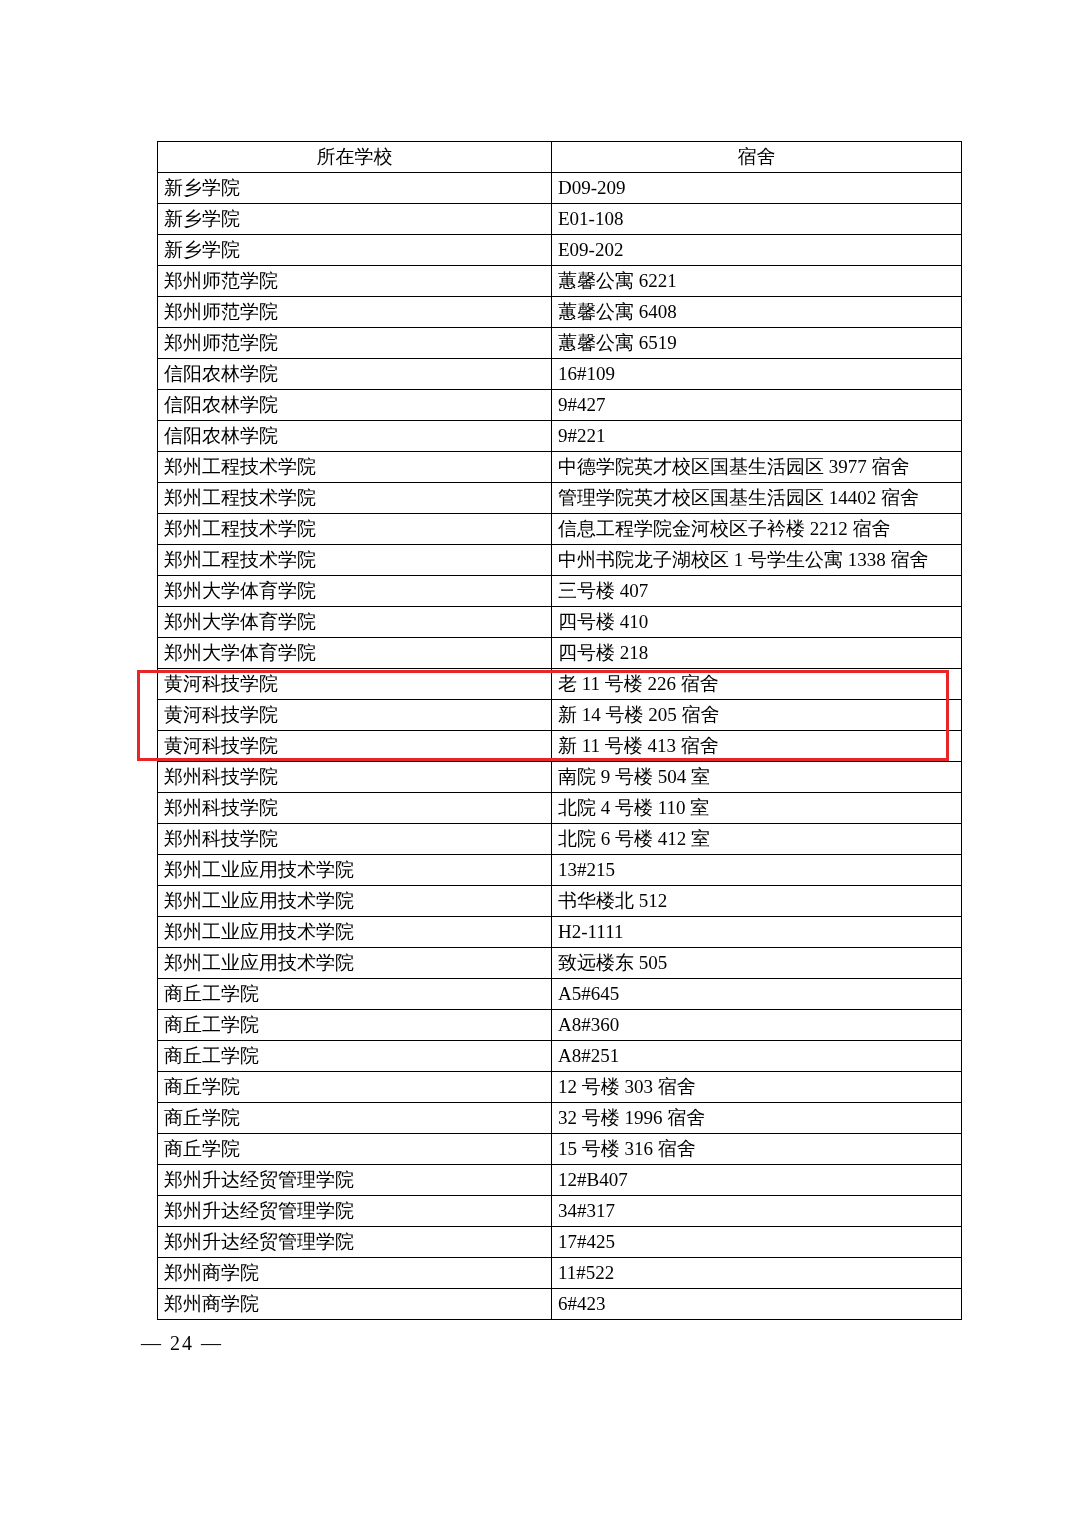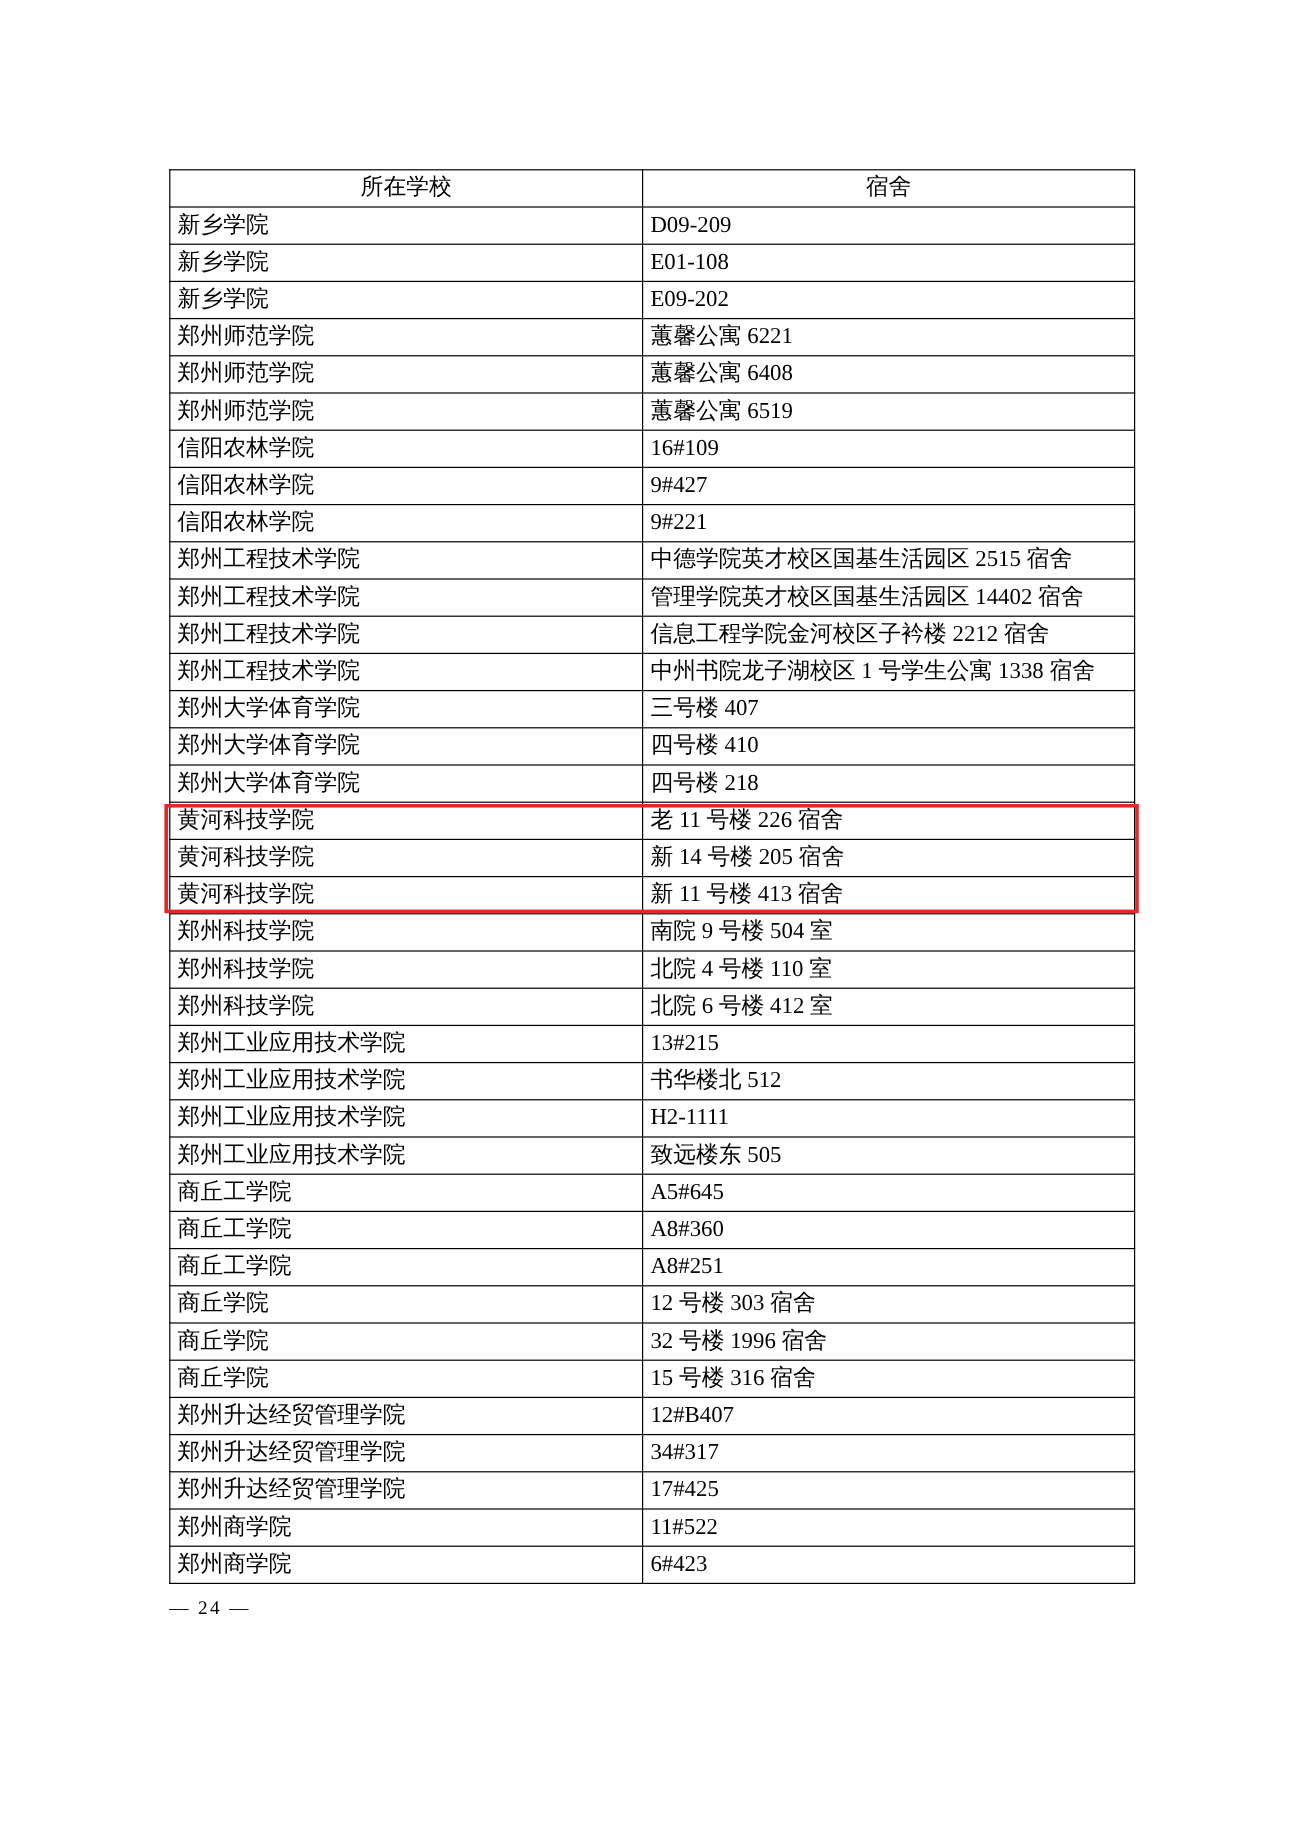--- a/index.html
+++ b/index.html
@@ -25,20 +25,21 @@
   .table-wrap {
     position: absolute;
     left: 141px;
     top: 141px;
     width: 804px;
   }
   table.doc-table {
     border-collapse: collapse;
     width: 804px;
     table-layout: fixed;
+    margin-left: 16px;
   }
   table.doc-table td, table.doc-table th {
     border: 1px solid #000000;
     height: 30px;
     font-size: 19px;
     font-weight: normal;
     padding: 0 0 0 6px;
     vertical-align: middle;
     line-height: 28px;
     white-space: nowrap;
@@ -57,21 +58,21 @@
     width: 812px;
     height: 91px;
     border: 3px solid #e8262a;
     box-sizing: border-box;
     pointer-events: none;
   }
   .page-number {
     position: absolute;
     left: 141px;
     top: 1332px;
-    font-size: 16px;
+    font-size: 20px;
     letter-spacing: 2px;
     font-family: "Liberation Serif", "DejaVu Serif", serif;
   }
 </style>
 </head>
 <body>
 
 <div class="page">
 
   <div class="table-wrap">
@@ -118,21 +119,21 @@
           <tr>
             <td>信阳农林学院</td>
             <td>9#427</td>
           </tr>
           <tr>
             <td>信阳农林学院</td>
             <td>9#221</td>
           </tr>
           <tr>
             <td>郑州工程技术学院</td>
-            <td>中德学院英才校区国基生活园区 2515 宿舍</td>
+            <td>中德学院英才校区国基生活园区 3977 宿舍</td>
           </tr>
           <tr>
             <td>郑州工程技术学院</td>
             <td>管理学院英才校区国基生活园区 14402 宿舍</td>
           </tr>
           <tr>
             <td>郑州工程技术学院</td>
             <td>信息工程学院金河校区子衿楼 2212 宿舍</td>
           </tr>
           <tr>

